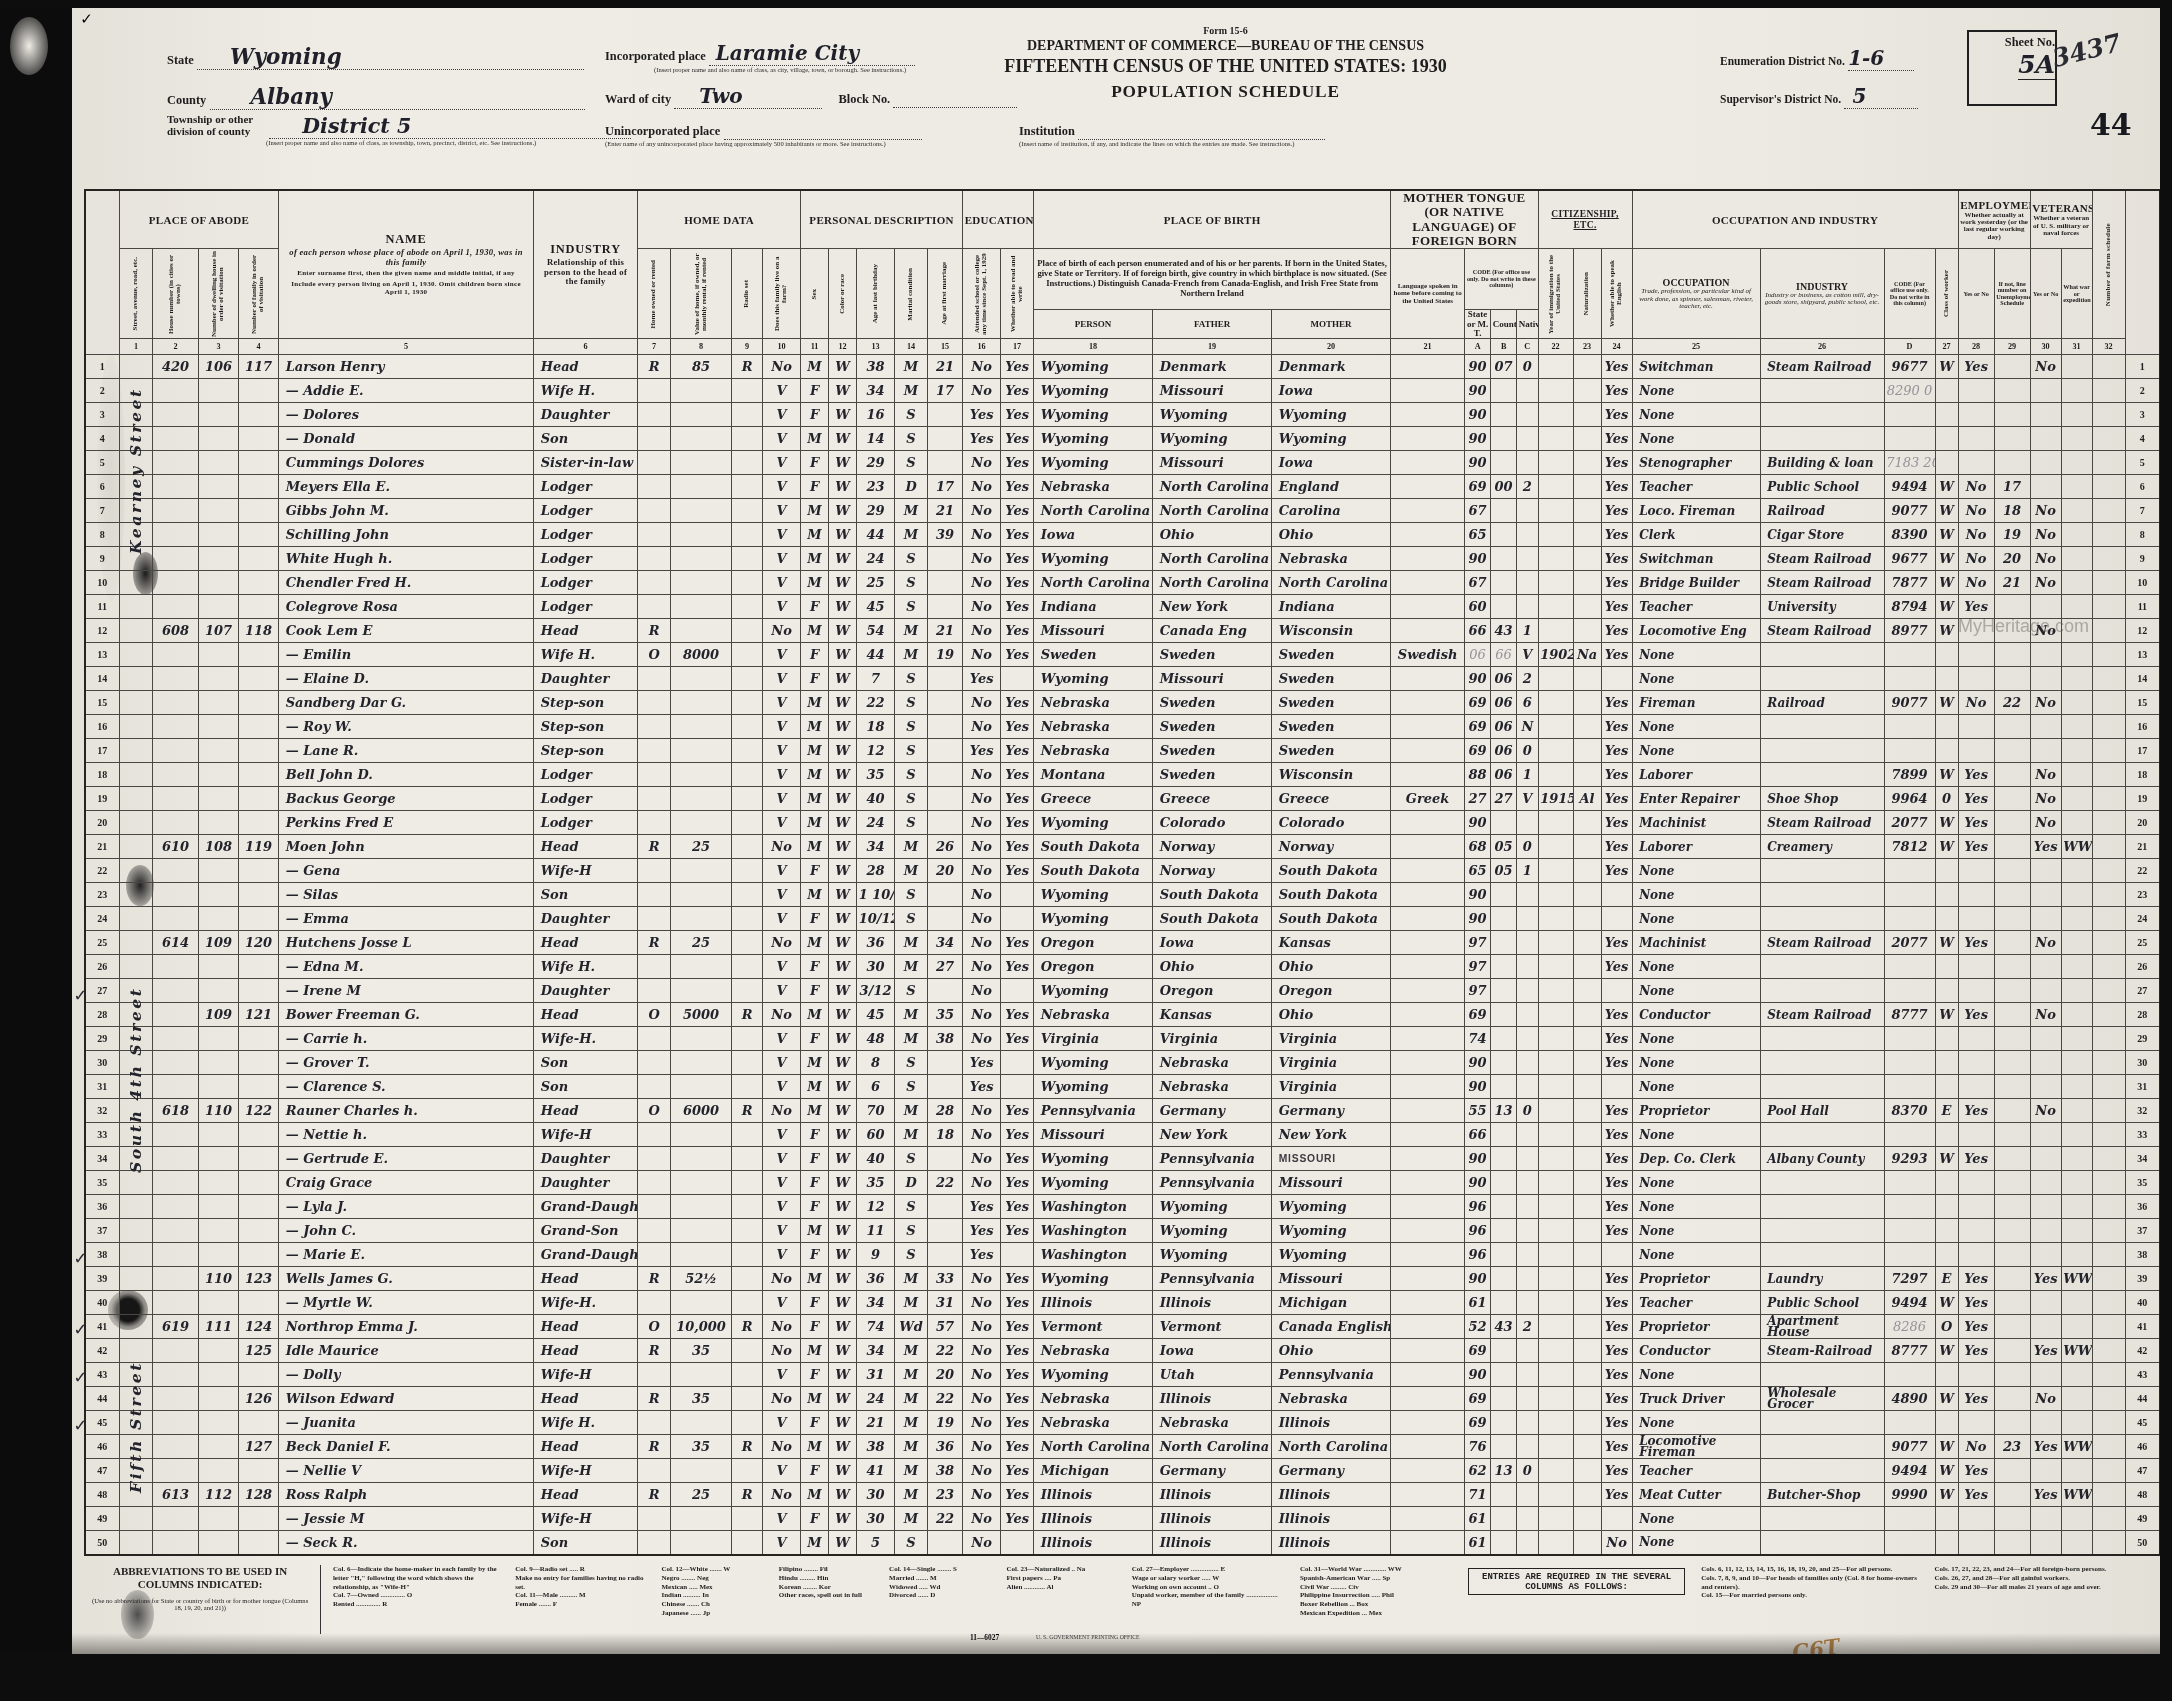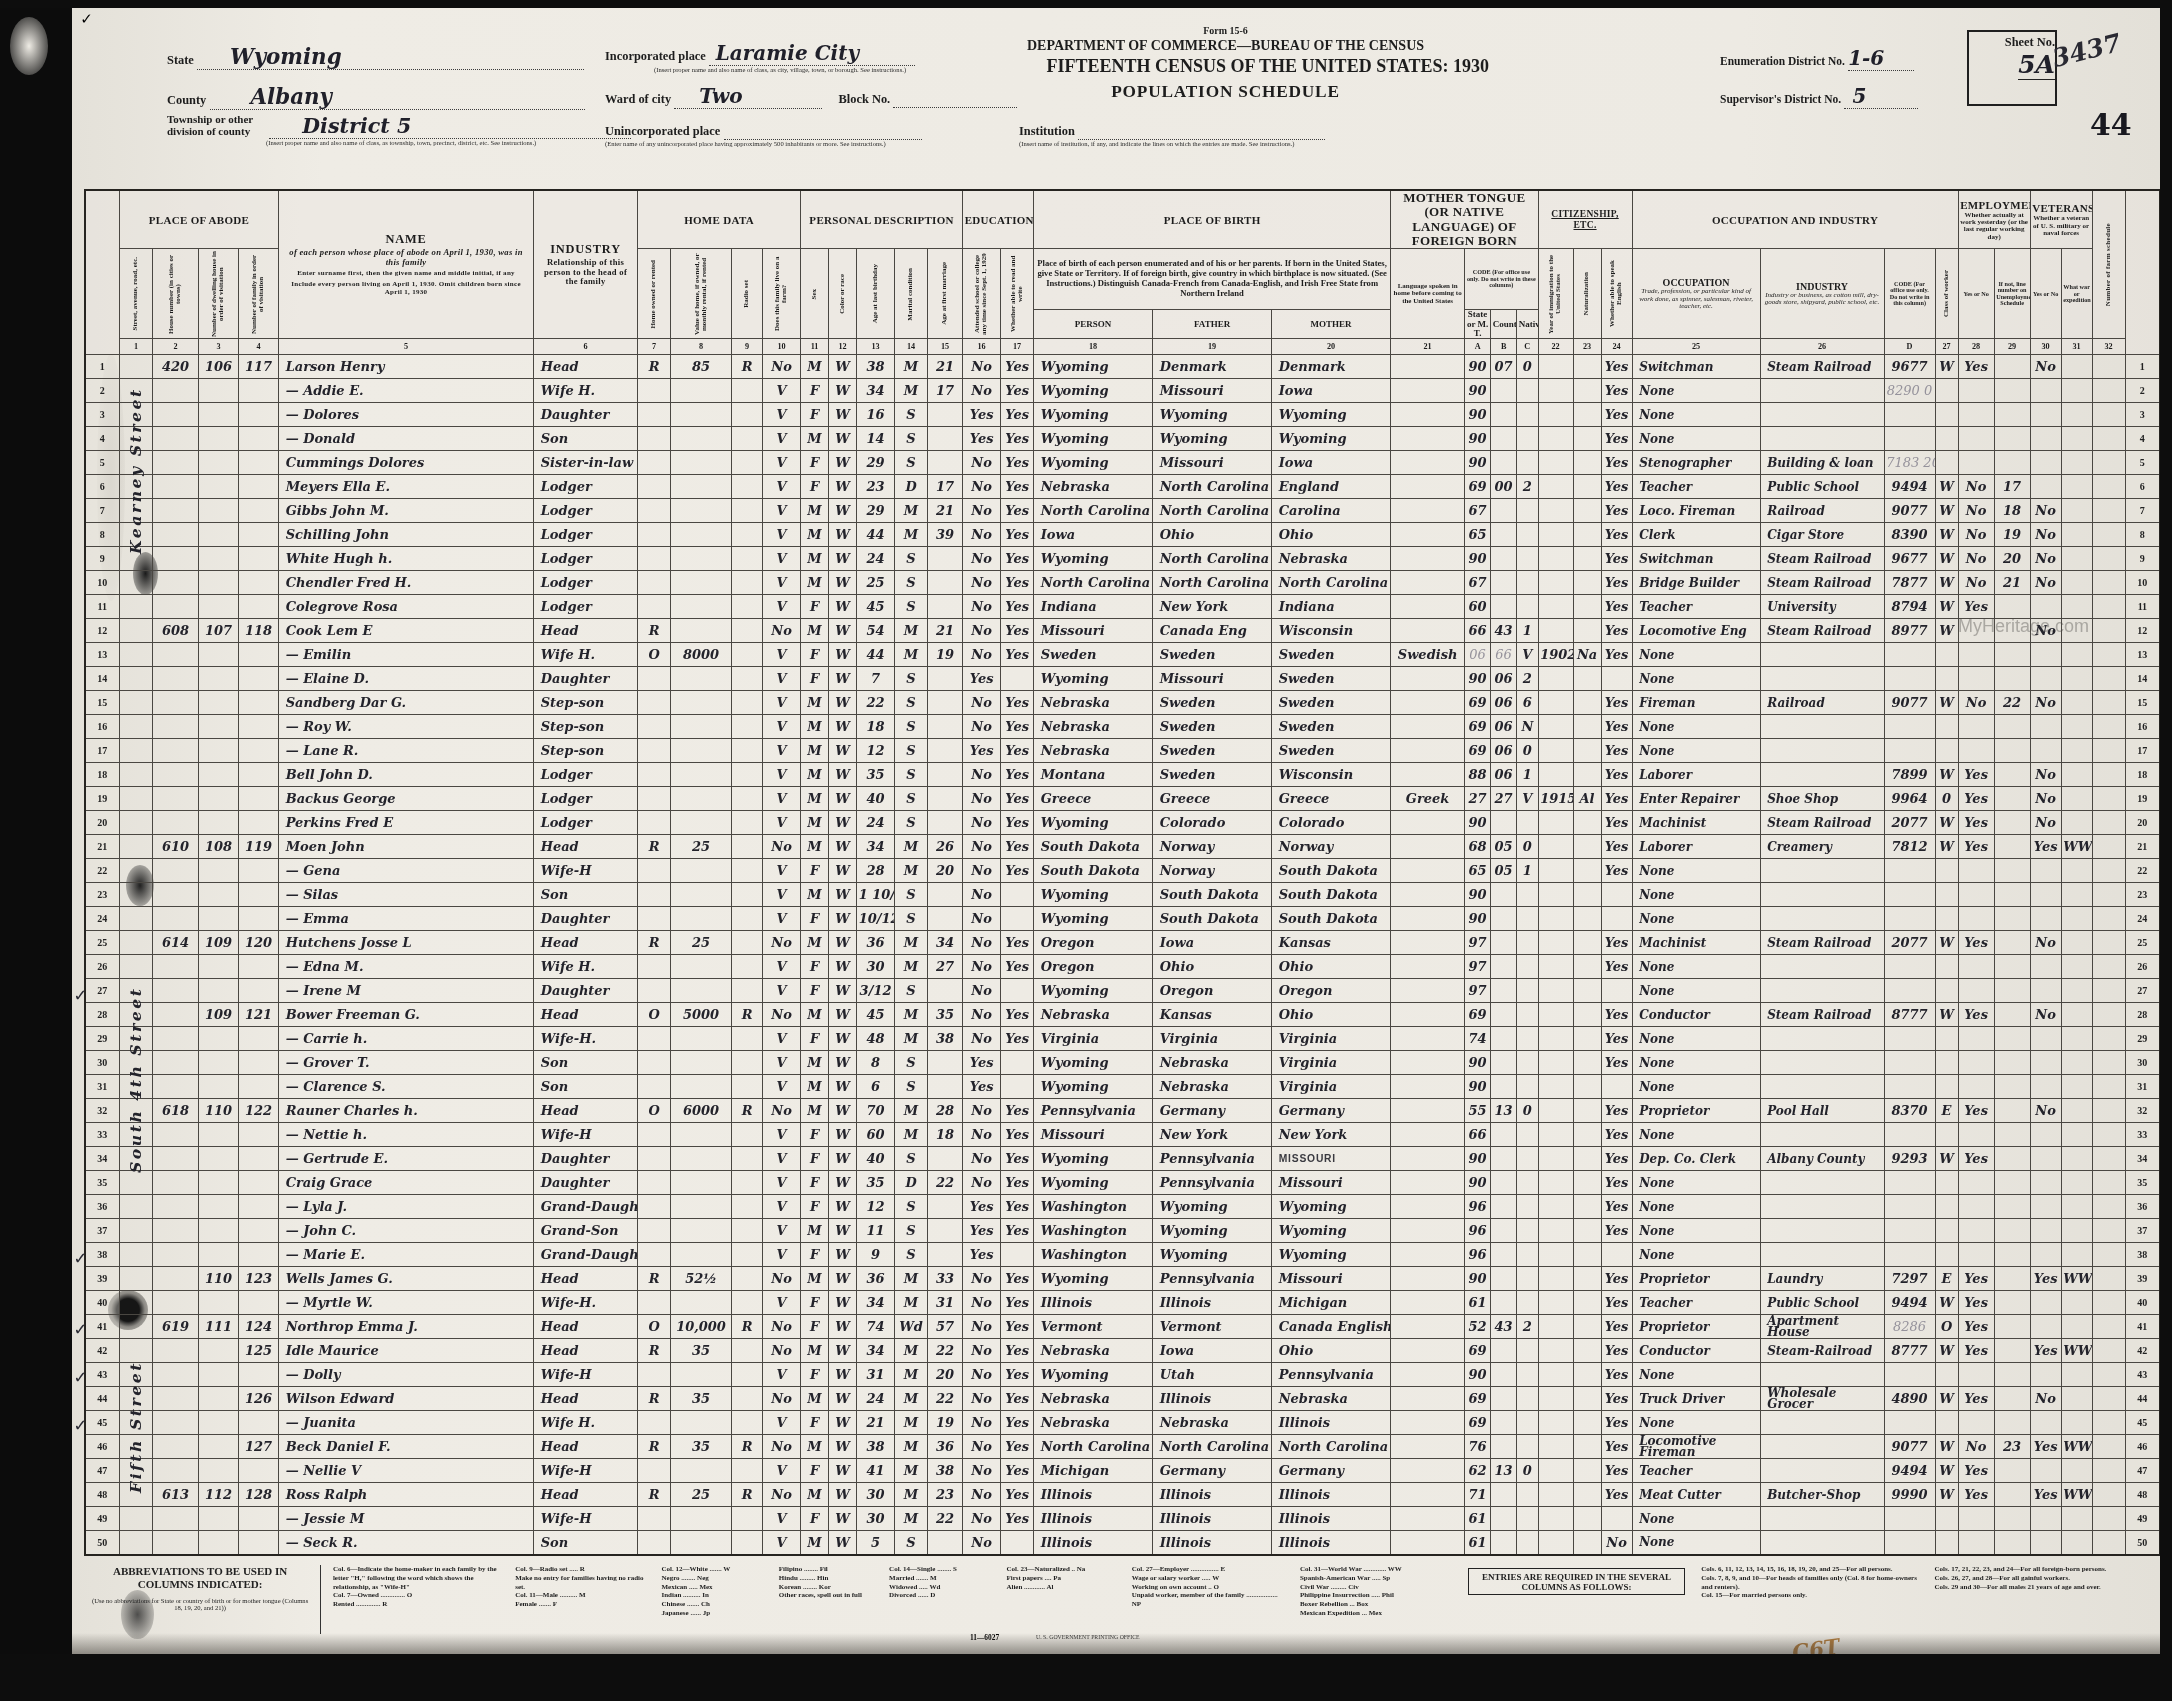--- a/index.html
+++ b/index.html
@@ -62,21 +62,21 @@
   .d3437{position:absolute;left:1980px;top:28px;transform:rotate(-14deg);font-family:"DejaVu Serif",serif;font-style:italic;font-weight:700;font-size:25px;color:#2a2a33;}
   .wm{position:absolute;left:1886px;top:608px;font-family:"Liberation Sans",sans-serif;font-size:18px;color:rgba(110,108,104,.5);}
 
   .footer{position:absolute;left:11.5px;top:1552px;width:2076px;height:86px;display:flex;align-items:flex-start;color:#222;}
   .fbx{padding:5px 8.2px 0 8.2px;}
   .fbx.first{width:247px;}
   .ftitle{font-weight:700;font-size:11px;text-align:center;line-height:1.2;}
   .fnote{font-size:6.6px;text-align:center;margin-top:5px;line-height:1.2;}
   .fsmall{font-size:7px;line-height:1.25;white-space:pre-line;font-weight:700;}
   .fsep{width:1.6px;background:#333;height:69px;margin:5px 3.3px 0;}
-  .entbox{border:1.6px solid #222;padding:2.5px 6.6px;font-weight:700;font-size:9px;text-align:center;margin-top:3.3px;}
+  .entbox{border:1.6px solid #222;padding:2.5px 6.6px;font-weight:700;font-size:9px;text-align:center;margin-top:3.3px;font-family:Liberation Mono, monospace;}
   .pcode{position:absolute;left:898px;top:1625px;font-size:7.4px;font-weight:700;}
   .poffice{position:absolute;left:964px;top:1626px;font-size:5.8px;color:#333;}
   .c6t{position:absolute;left:1720px;top:1629px;font-family:"DejaVu Serif",serif;font-style:italic;font-weight:700;font-size:21.4px;color:#b07a3a;transform:rotate(-8deg);}
 </style>
 </head>
 <body>
 
 <div class="film-left">
   <div class="blob b1"></div>
 </div>
@@ -140,21 +140,21 @@
 
   <div class="abs" style="left:947px;top:115px;width:346px;">
     <span class="lbl">Institution</span>
     <span class="fline" style="display:inline-block;width:247px;">&nbsp;</span>
     <div class="sm">(Insert name of institution, if any, and indicate the lines on which the entries are made.  See instructions.)</div>
   </div>
 
   <div class="abs ctr" style="left:890px;top:16.5px;width:527px;">
     <div class="lbl" style="font-size:10px;">Form 15-6</div>
     <div class="lbl" style="font-size:14px;margin-top:2.5px;">DEPARTMENT OF COMMERCE—BUREAU OF THE CENSUS</div>
-    <div class="lbl" style="font-size:18px;margin-top:1.6px;text-align:right;">FIFTEENTH CENSUS OF THE UNITED STATES: 1930</div>
+    <div class="lbl" style="font-size:18px;margin-top:1.6px;">FIFTEENTH CENSUS OF THE UNITED STATES: 1930</div>
     <div class="lbl" style="font-size:17.3px;margin-top:5px;letter-spacing:0.8px;">POPULATION SCHEDULE</div>
   </div>
 
   <div class="abs" style="left:1648px;top:38px;width:247px;">
     <span class="lbl" style="font-size:11.5px;">Enumeration District No.</span>
     <span class="fline" style="display:inline-block;width:66px;text-align:left;">
       <span class="scr" style="font-size:20px;">1-6</span>
     </span>
   </div>
   <div class="abs" style="left:1648px;top:76px;width:247px;">

